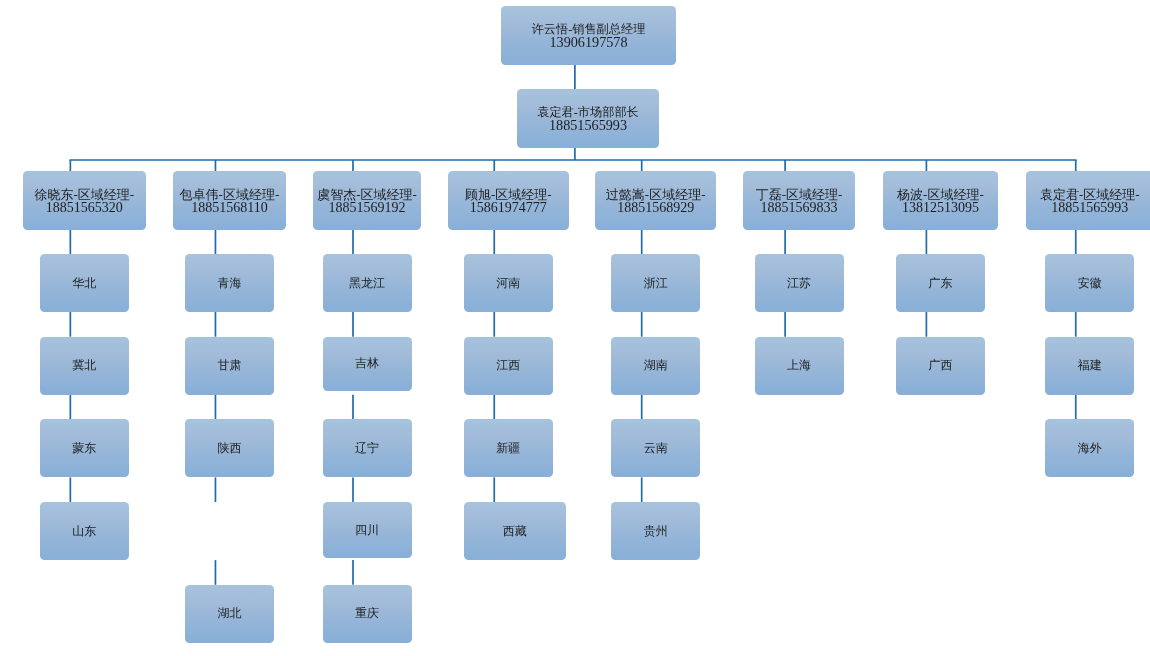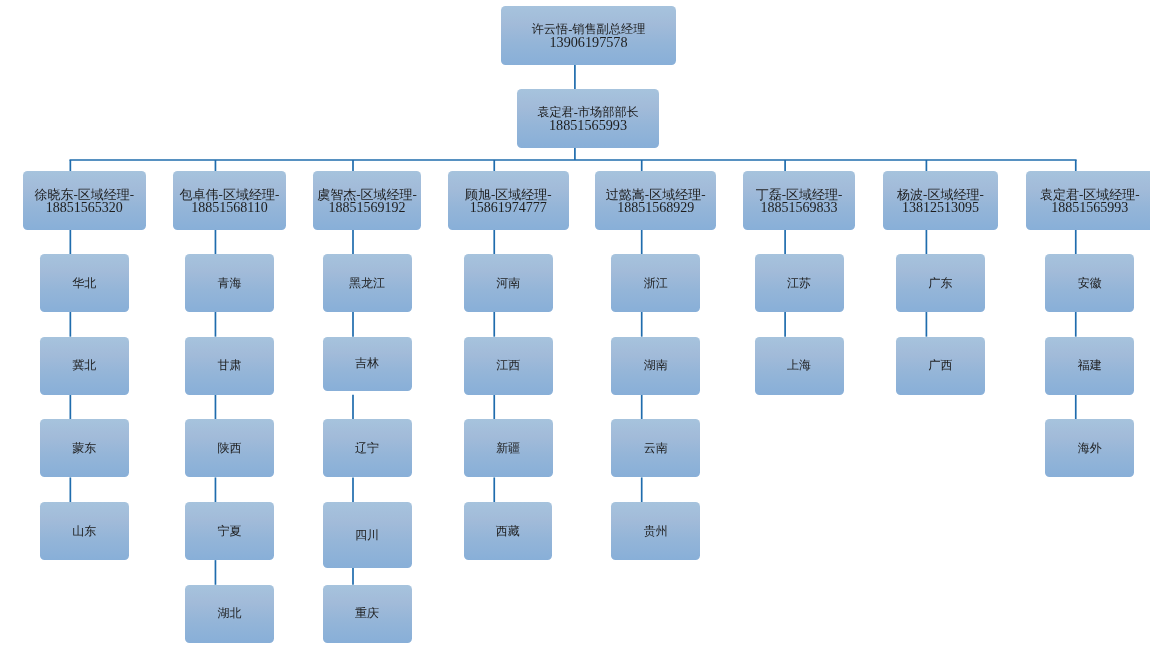--- a/index.html
+++ b/index.html
@@ -133,25 +133,20 @@
   <div class="node leaf" style="left:170.95px;top:336.7px;width:89px;height:58px;">
       <div class="tw">
         <span class="txt l1">甘肃</span>
       </div>
     </div>
   <div class="node leaf" style="left:170.95px;top:419.4px;width:89px;height:58px;">
       <div class="tw">
         <span class="txt l1">陕西</span>
       </div>
     </div>
-  <div class="node leaf" style="left:170.95px;top:502.1px;width:89px;height:58px;">
-      <div class="tw">
-        <span class="txt l1">宁夏</span>
-      </div>
-    </div>
   <div class="node leaf" style="left:170.95px;top:584.8px;width:89px;height:58px;">
       <div class="tw">
         <span class="txt l1">湖北</span>
       </div>
     </div>
 
   <div class="node mgr" style="left:298.9px;top:171px;width:108.2px;height:59px;">
       <div class="tw">
         <span class="txt l1">虞智杰-区域经理-</span>
         <span class="txt l2">18851569192</span>
@@ -165,21 +160,21 @@
   <div class="node leaf" style="left:308.5px;top:336.7px;width:89px;height:54px;">
       <div class="tw">
         <span class="txt l1">吉林</span>
       </div>
     </div>
   <div class="node leaf" style="left:308.5px;top:419.4px;width:89px;height:58px;">
       <div class="tw">
         <span class="txt l1">辽宁</span>
       </div>
     </div>
-  <div class="node leaf" style="left:308.5px;top:502.1px;width:89px;height:66px;">
+  <div class="node leaf" style="left:308.5px;top:502.1px;width:89px;height:56px;">
       <div class="tw">
         <span class="txt l1">四川</span>
       </div>
     </div>
   <div class="node leaf" style="left:308.5px;top:584.8px;width:89px;height:58px;">
       <div class="tw">
         <span class="txt l1">重庆</span>
       </div>
     </div>
 
@@ -197,21 +192,21 @@
   <div class="node leaf" style="left:449.75px;top:336.7px;width:89px;height:58px;">
       <div class="tw">
         <span class="txt l1">江西</span>
       </div>
     </div>
   <div class="node leaf" style="left:449.75px;top:419.4px;width:89px;height:58px;">
       <div class="tw">
         <span class="txt l1">新疆</span>
       </div>
     </div>
-  <div class="node leaf" style="left:449.75px;top:502.1px;width:88px;height:58px;">
+  <div class="node leaf" style="left:449.75px;top:502.1px;width:102px;height:58px;">
       <div class="tw">
         <span class="txt l1">西藏</span>
       </div>
     </div>
 
   <div class="node mgr" style="left:581.2px;top:171px;width:121px;height:59px;">
       <div class="tw">
         <span class="txt l1">过懿嵩-区域经理-</span>
         <span class="txt l2">18851568929</span>
       </div>

